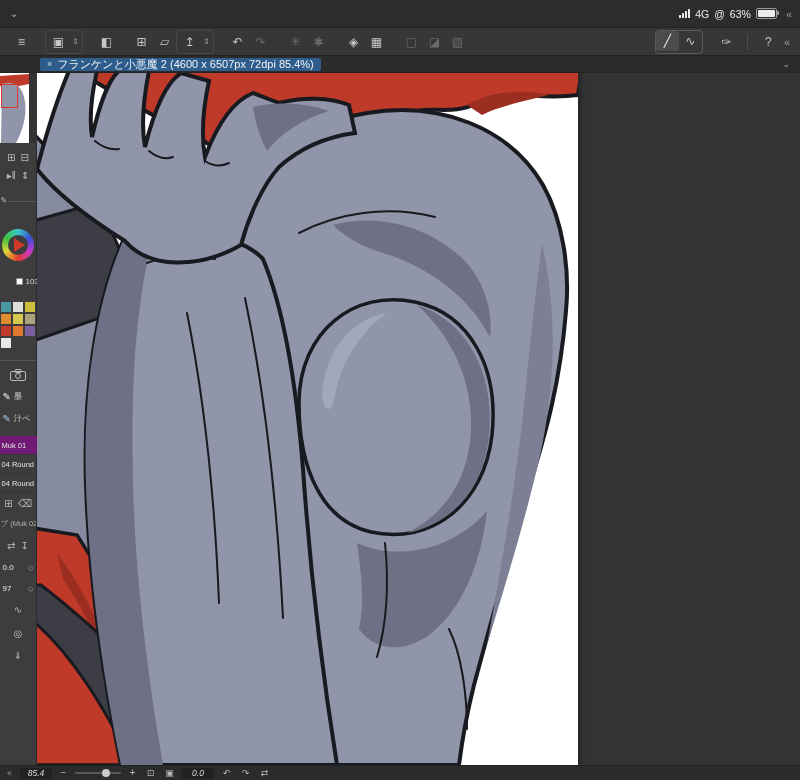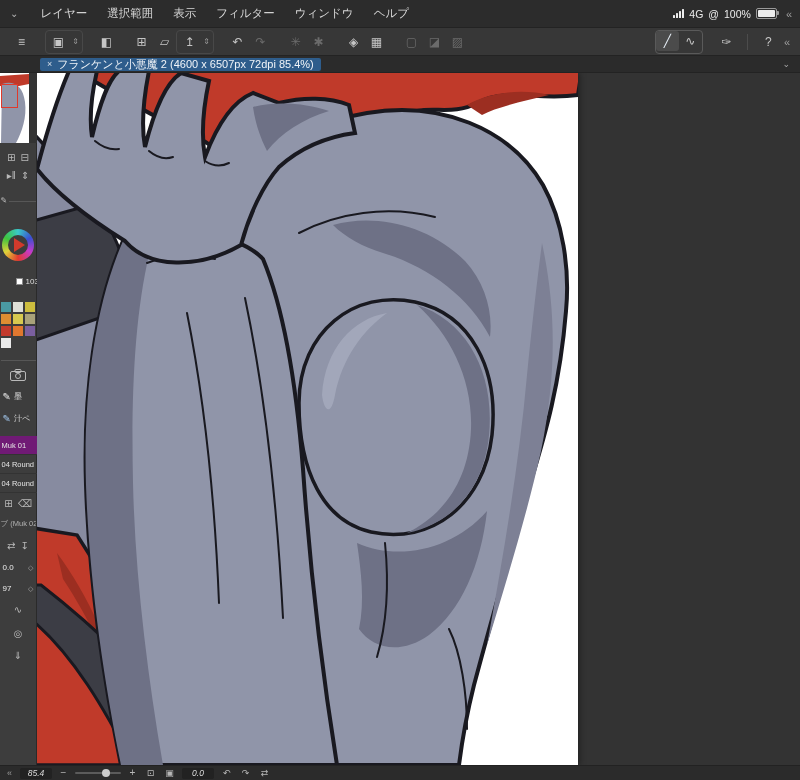--- a/index.html
+++ b/index.html
@@ -90,38 +90,30 @@
   .thumb{position:absolute;left:58%;top:-3px;width:8px;height:8px;border-radius:50%;background:#cccccc;}
   .bb-collapse{font-size:9px;color:#9a9a9a;margin-right:2px;}
 </style>
 </head>
 <body>
 
 <div class="app">
 
   <div class="menubar">
     <span class="menu-chevron">⌄</span>
-    <nav class="menus">
-      <span class="menu-item">レイヤー</span>
-      <span class="menu-item">選択範囲</span>
-      <span class="menu-item">表示</span>
-      <span class="menu-item">フィルター</span>
-      <span class="menu-item">ウィンドウ</span>
-      <span class="menu-item">ヘルプ</span>
-    </nav>
     <div class="status">
       <span class="signal">
           <i></i>
           <i></i>
           <i></i>
           <i></i>
         </span>
       <span>4G</span>
       <span>@</span>
-      <span>100%</span>
+      <span>63%</span>
       <span class="batt">
           <i></i>
         </span>
       <span class="collapse">«</span>
     </div>
   </div>
 
   <div class="toolbar">
     <span class="tb">≡</span>
     <div class="pair gapL">

